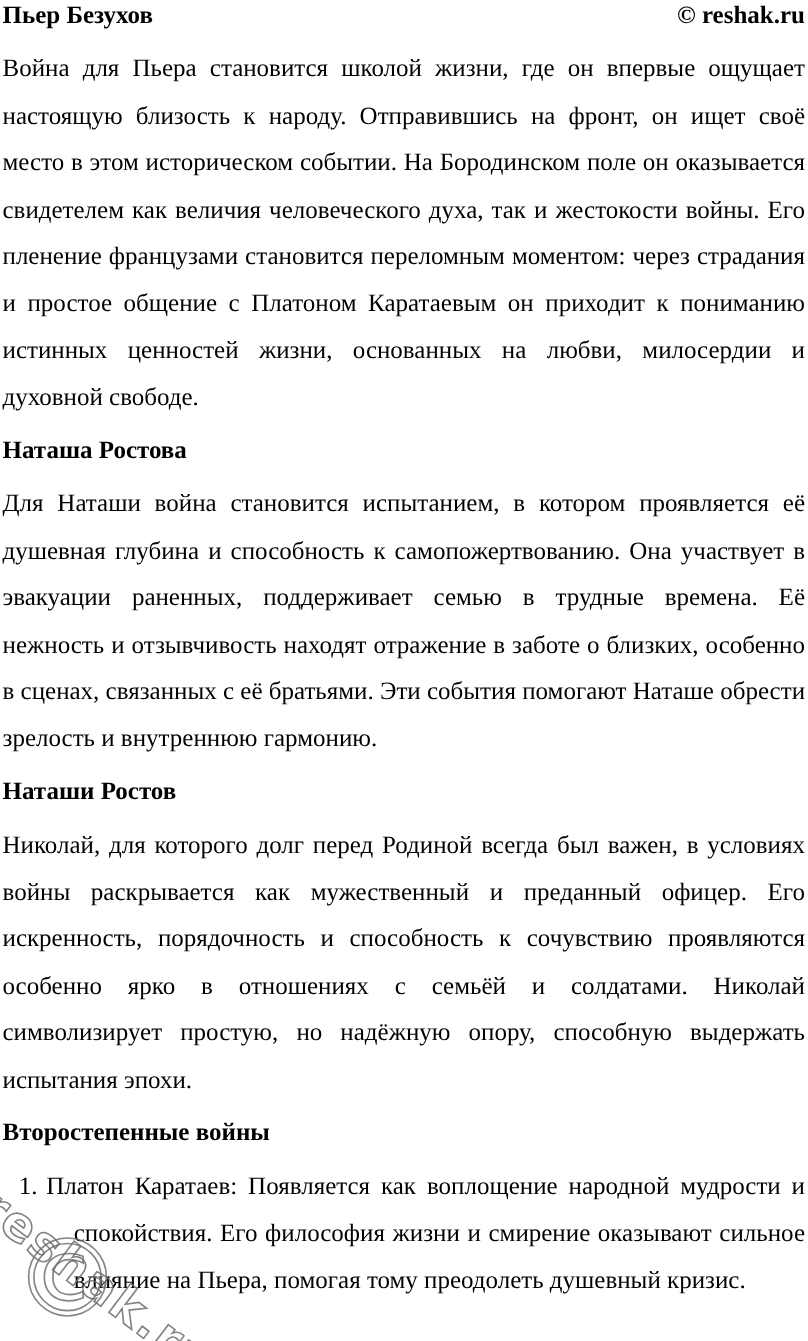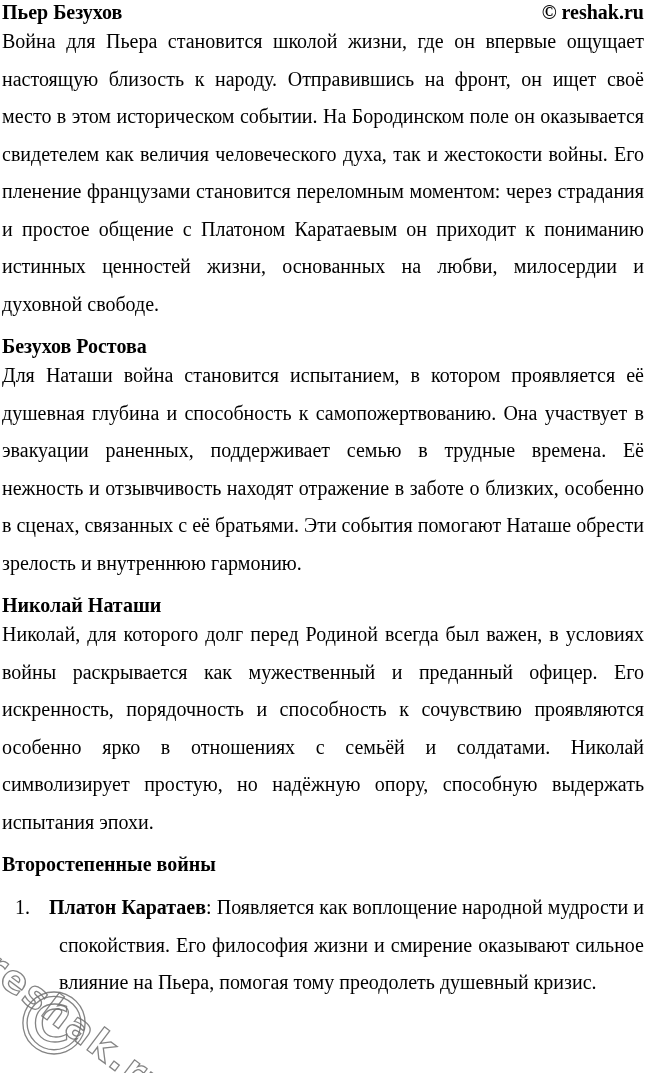--- a/index.html
+++ b/index.html
@@ -29,33 +29,33 @@
   .copyright {
     font-size: 20px;
     line-height: 22px;
     font-weight: bold;
     white-space: nowrap;
   }
   p.body-par {
     font-size: 20px;
     line-height: 37.5px;
     text-align: justify;
-    margin: 0 0 0 0;
+    margin: 14px 0 0 0;
     font-family: Liberation Serif, serif;
   }
   .list-item {
     font-size: 20px;
     line-height: 37.5px;
     text-align: justify;
     margin: 14px 0 0 0;
     padding-left: 57px;
     text-indent: -44px;
   }
   .li-marker { margin-right: 7px; }
-  .li-name { font-weight: bold; margin-left: 12px; }
+  .li-name { font-weight: normal; }
   
   .watermark {
     position: absolute;
     left: 0; top: 0;
     width: 646px; height: 1073px;
     pointer-events: none;
     z-index: 3;
   }
   .wm-text {
     position: absolute;
@@ -83,24 +83,24 @@
 </head>
 <body>
 
 <div class="doc-header">
   <h2 class="section-heading">Пьер Безухов</h2>
   <span class="copyright">© reshak.ru</span>
 </div>
 
 <p class="body-par">Война для Пьера становится школой жизни, где он впервые ощущает настоящую близость к народу. Отправившись на фронт, он ищет своё место в этом историческом событии. На Бородинском поле он оказывается свидетелем как величия человеческого духа, так и жестокости войны. Его пленение французами становится переломным моментом: через страдания и простое общение с Платоном Каратаевым он приходит к пониманию истинных ценностей жизни, основанных на любви, милосердии и духовной свободе.</p>
 
-<h2 class="section-heading">Безухов Ростова</h2>
+<h2 class="section-heading">Наташа Ростова</h2>
 <p class="body-par">Для Наташи война становится испытанием, в котором проявляется её душевная глубина и способность к самопожертвованию. Она участвует в эвакуации раненных, поддерживает семью в трудные времена. Её нежность и отзывчивость находят отражение в заботе о близких, особенно в сценах, связанных с её братьями. Эти события помогают Наташе обрести зрелость и внутреннюю гармонию.</p>
 
-<h2 class="section-heading">Николай Наташи</h2>
+<h2 class="section-heading">Наташи Ростов</h2>
 <p class="body-par">Николай, для которого долг перед Родиной всегда был важен, в условиях войны раскрывается как мужественный и преданный офицер. Его искренность, порядочность и способность к сочувствию проявляются особенно ярко в отношениях с семьёй и солдатами. Николай символизирует простую, но надёжную опору, способную выдержать испытания эпохи.</p>
 
 <h2 class="section-heading">Второстепенные войны</h2>
 <div class="list-item"><span class="li-marker">1.</span><span class="li-name">Платон Каратаев</span><span class="li-rest">: Появляется как воплощение народной мудрости и спокойствия. Его философия жизни и смирение оказывают сильное влияние на Пьера, помогая тому преодолеть душевный кризис.</span></div>
 
 <div class="watermark">
   <span class="wm-copy">©</span>
   <span class="wm-text">reshak.ru</span>
 </div>
 

